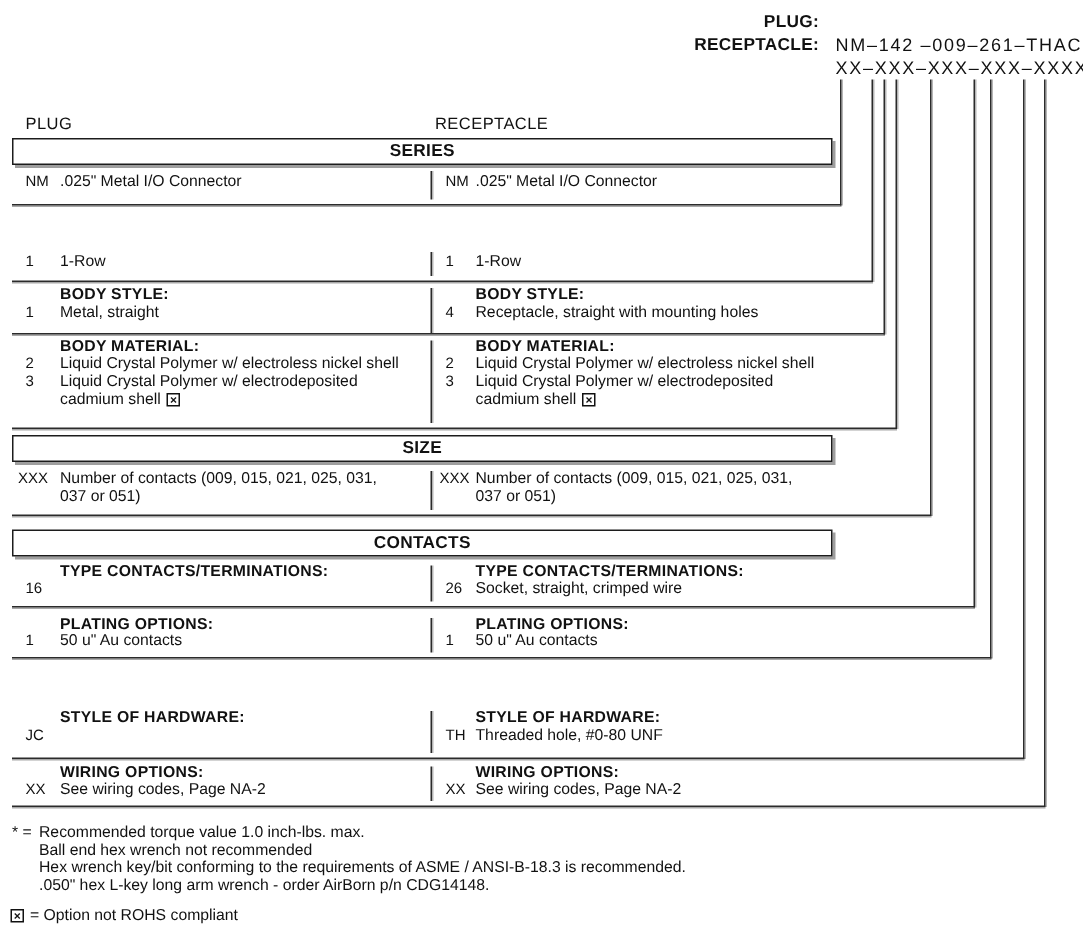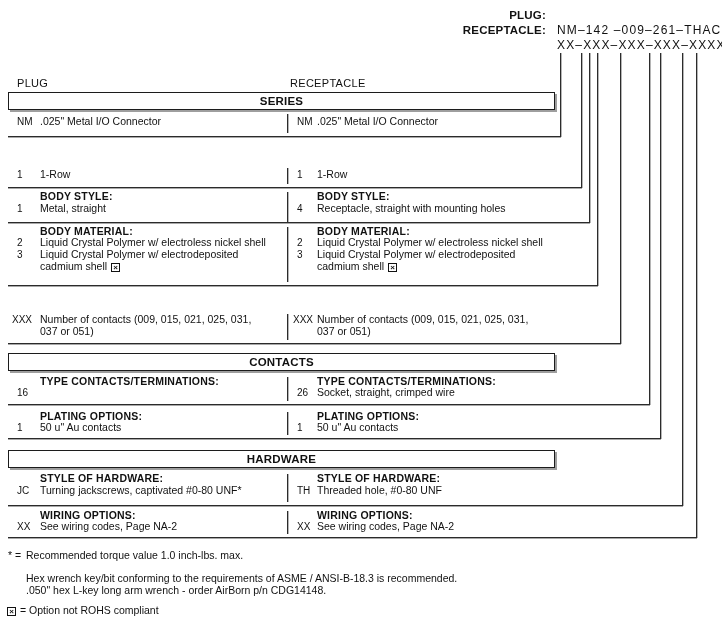--- a/index.html
+++ b/index.html
@@ -39,22 +39,22 @@
 
   <span class="pn-label" style="top:9px">PLUG:</span>
   <span class="pn-label" style="top:24px">RECEPTACLE:</span>
   <span class="pn-value" style="top:23px">NM–142 –009–261–THAC</span>
   <span class="pn-value" style="top:38px">XX–XXX–XXX–XXX–XXXX</span>
 
   <span class="col-label" style="left:17px;top:77px">PLUG</span>
   <span class="col-label" style="left:290px;top:77px">RECEPTACLE</span>
 
   <div class="secbox" style="top:92px">SERIES</div>
+  <div class="secbox" style="top:290px">SIZE</div>
   <div class="secbox" style="top:353px">CONTACTS</div>
-  <div class="secbox" style="top:450px">HARDWARE</div>
 
   <div class="row" style="top:112px;height:23px">
     <span class="num" style="left:17px;top:4px">NM</span>
     <span class="desc nowrap" style="left:40px;top:4px">.025" Metal I/O Connector</span>
     <span class="num" style="left:297px;top:4px">NM</span>
     <span class="desc nowrap" style="left:317px;top:4px">.025" Metal I/O Connector</span>
     <i class="mid"></i>
   </div>
 
   <div class="row" style="top:166px;height:20px">
@@ -116,21 +116,20 @@
     <span class="desc nowrap" style="left:40px;top:12px">50 u" Au contacts</span>
     <span class="num" style="left:297px;top:12px">1</span>
     <span class="desc nowrap" style="left:317px;top:12px">50 u" Au contacts</span>
     <i class="mid"></i>
   </div>
 
   <div class="row" style="top:472px;height:32px">
     <span class="subhead" style="left:40px;top:0">STYLE OF HARDWARE:</span>
     <span class="subhead" style="left:317px;top:0">STYLE OF HARDWARE:</span>
     <span class="num" style="left:17px;top:13px">JC</span>
-    <span class="desc nowrap" style="left:40px;top:13px">Turning jackscrews, captivated #0-80 UNF*</span>
     <span class="num" style="left:297px;top:13px">TH</span>
     <span class="desc nowrap" style="left:317px;top:13px">Threaded hole, #0-80 UNF</span>
     <i class="mid"></i>
   </div>
 
   <div class="row" style="top:509px;height:27px">
     <span class="subhead" style="left:40px;top:0">WIRING OPTIONS:</span>
     <span class="subhead" style="left:317px;top:0">WIRING OPTIONS:</span>
     <span class="num" style="left:17px;top:12px">XX</span>
     <span class="desc nowrap" style="left:40px;top:12px">See wiring codes, Page NA-2</span>
@@ -154,18 +153,19 @@
   <i class="vconn" style="left:589px;height:170px"></i>
   <i class="vconn" style="left:597px;height:233px"></i>
   <i class="vconn" style="left:620px;height:291px"></i>
   <i class="vconn" style="left:649px;height:352px"></i>
   <i class="vconn" style="left:660px;height:386px"></i>
   <i class="vconn" style="left:682px;height:453px"></i>
   <i class="vconn" style="left:696px;height:485px"></i>
 
   <span class="fn" style="left:8px;top:549px">* =</span>
   <span class="fn" style="left:26px;top:549px">Recommended torque value 1.0 inch-lbs. max.</span>
+  <span class="fn" style="left:26px;top:561px">Ball end hex wrench not recommended</span>
   <span class="fn" style="left:26px;top:572px">Hex wrench key/bit conforming to the requirements of ASME / ANSI-B-18.3 is recommended.</span>
   <span class="fn" style="left:26px;top:584px">.050" hex L-key long arm wrench - order AirBorn p/n CDG14148.</span>
 
   <span class="fn" style="left:7px;top:604px"><span class="flagbox" style="margin-left:0;margin-right:4px"><span>×</span></span><span>= Option not ROHS compliant</span></span>
 
 </div>
 
 </body></html>

